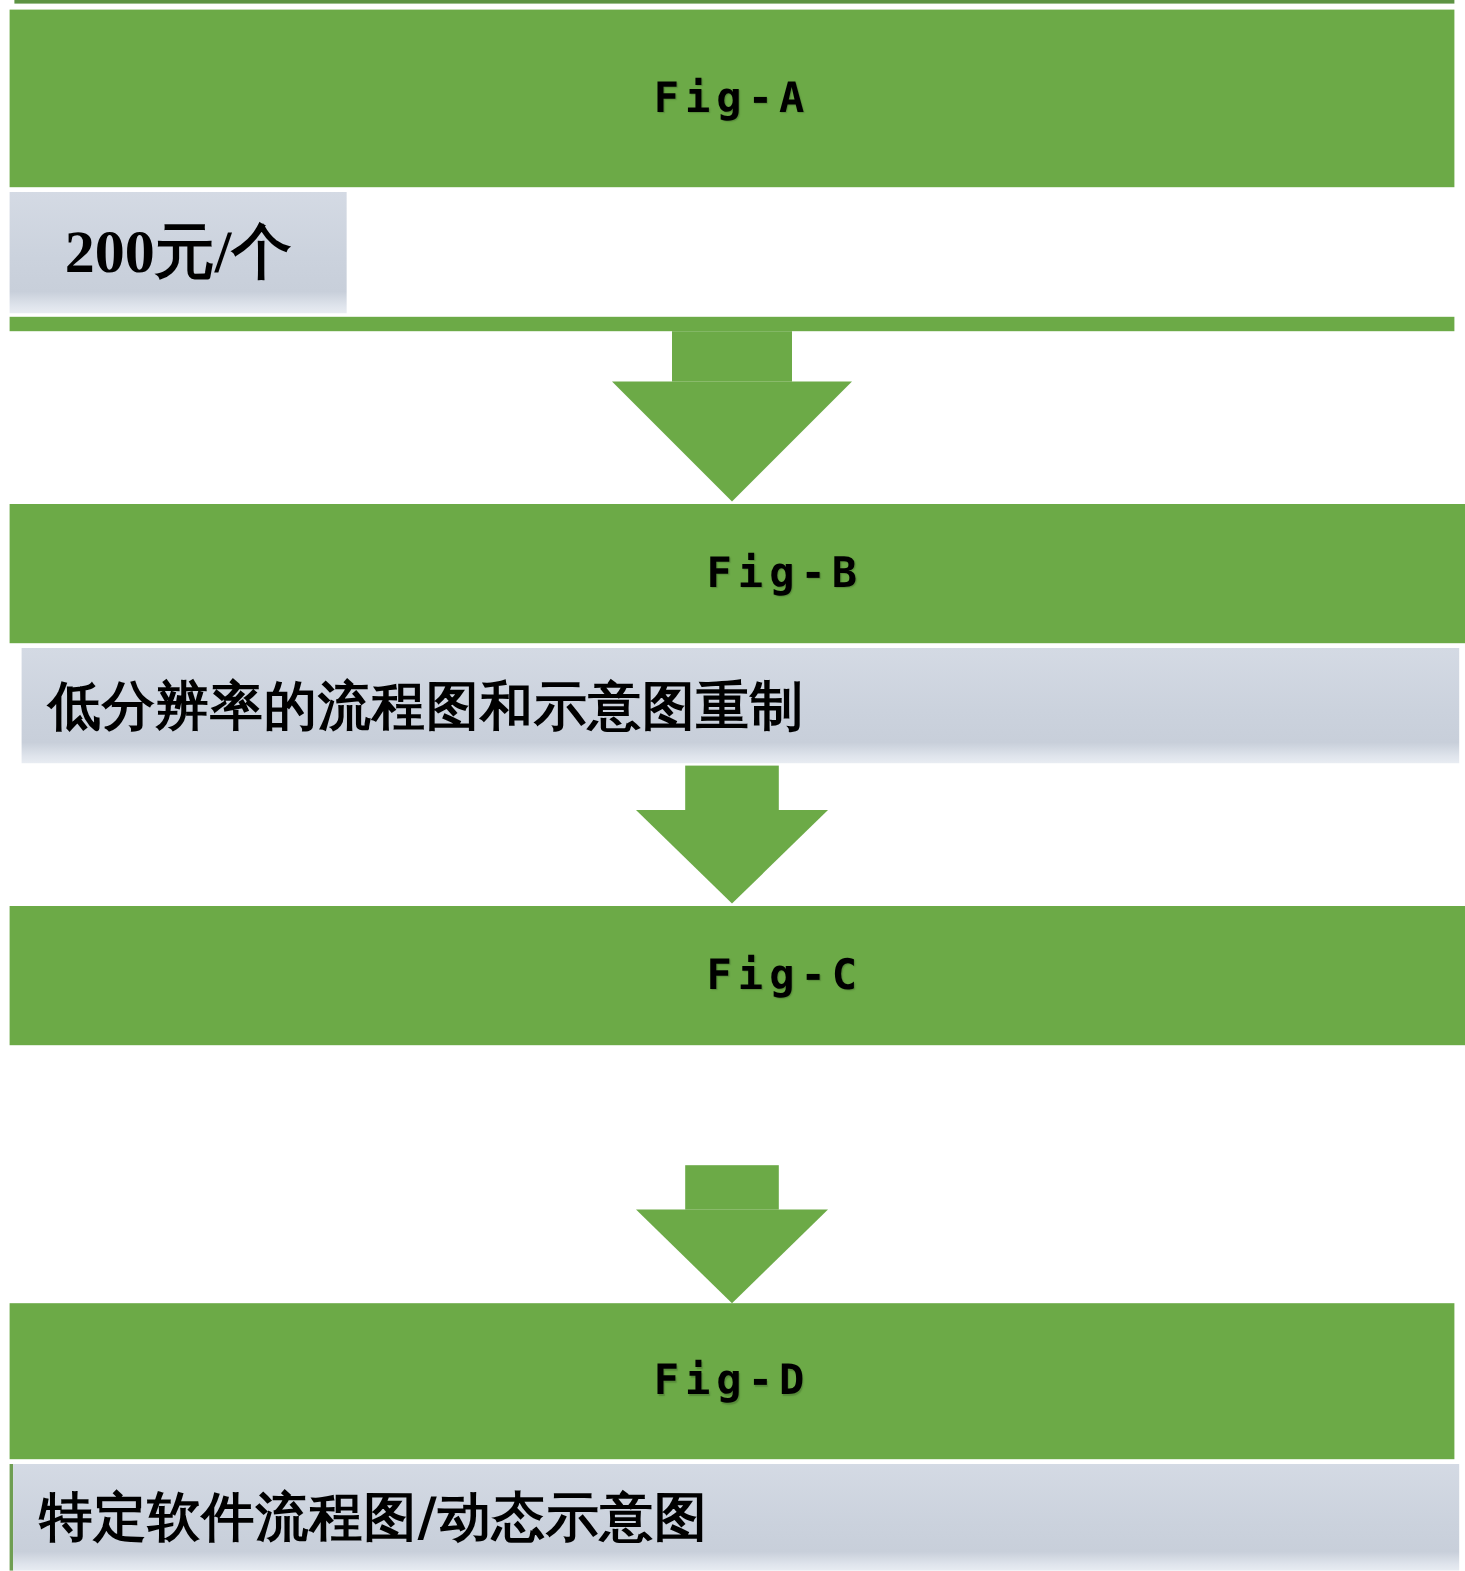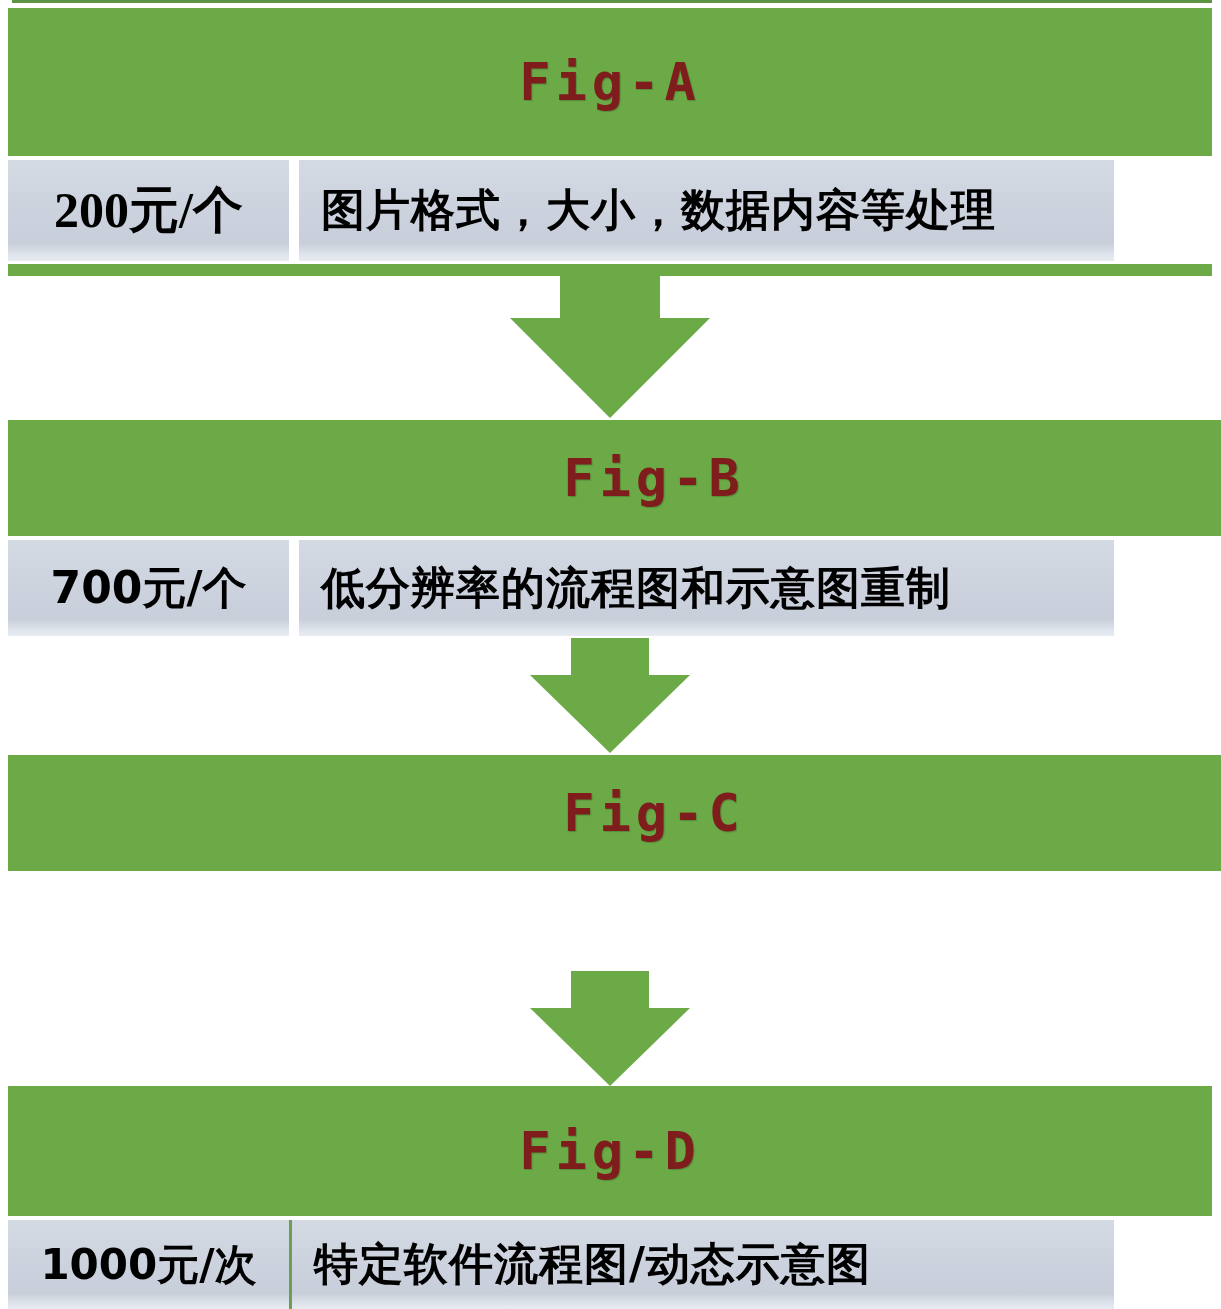--- a/index.html
+++ b/index.html
@@ -12,27 +12,27 @@
     margin:0 0 0 12px;width:1200px;height:3px;background:#5d9343;
   }
   .block{
     margin-left:8px;width:1204px;background:#6caa47;
     display:flex;align-items:center;justify-content:center;
   }
   .hdr-a{height:148px;margin-top:5px;}
   .hdr{height:116px;margin-top:2px;padding-left:44px;}
   .hdr-d{height:130px;margin-top:0;}
   .fig-title{
-    color:#7f1d1d;
+    color:#000000;
     font-family:"DejaVu Sans Mono", monospace;
-    font-size:52px;letter-spacing:5px;font-weight:bold;
+    font-size:35px;letter-spacing:5px;font-weight:bold;
     text-shadow:1px 1px 1px rgba(60,100,40,.45);
   }
   .row{
-    margin-left:8px;width:1106px;display:flex;margin-top:4px;
+    margin-left:8px;width:1208px;display:flex;margin-top:4px;
   }
   .cell{
     background:linear-gradient(180deg,#d4dae4 0%,#cbd2dd 55%,#c8cfda 82%,#dfe4ec 94%,#e8ecf2 100%);
     display:flex;align-items:center;
   }
   .price-cell{
     width:281px;justify-content:center;flex:none;
   }
   .desc-cell{
     flex:1;padding-left:22px;
@@ -85,38 +85,32 @@
 <div class="top-edge-line"></div>
 
 <div class="block hdr-a">
   <span class="fig-title">Fig-A</span>
 </div>
 <div class="row row-a">
   <div class="cell price-cell">
     <span class="price-text-serif">200元/个</span>
   </div>
   <div class="gap"></div>
-  <div class="cell desc-cell">
-    <span class="desc-text">图片格式，大小，数据内容等处理</span>
-  </div>
 </div>
 <div class="green-strip"></div>
 
 <div class="arrow-wrap">
   <div class="arrow-stem-lg"></div>
   <div class="arrow-head-lg"></div>
 </div>
 
 <div class="block hdr">
   <span class="fig-title">Fig-B</span>
 </div>
 <div class="row row-b">
-  <div class="cell price-cell">
-    <span class="price-text-sans">700元/个</span>
-  </div>
   <div class="gap"></div>
   <div class="cell desc-cell">
     <span class="desc-text">低分辨率的流程图和示意图重制</span>
   </div>
 </div>
 
 <div class="arrow-wrap">
   <div class="arrow-stem-sm"></div>
   <div class="arrow-head-sm"></div>
 </div>
@@ -130,22 +124,19 @@
 
 <div class="arrow-wrap">
   <div class="arrow-stem-sm"></div>
   <div class="arrow-head-sm"></div>
 </div>
 
 <div class="block hdr-d">
   <span class="fig-title">Fig-D</span>
 </div>
 <div class="row row-d">
-  <div class="cell price-cell">
-    <span class="price-text-sans" style="font-size:42px">1000元/次</span>
-  </div>
   <div class="gap-green"></div>
   <div class="cell desc-cell">
     <span class="desc-text">特定软件流程图/动态示意图</span>
   </div>
 </div>
 
 <div class="bottom-strip"></div>
 
 </body></html>

